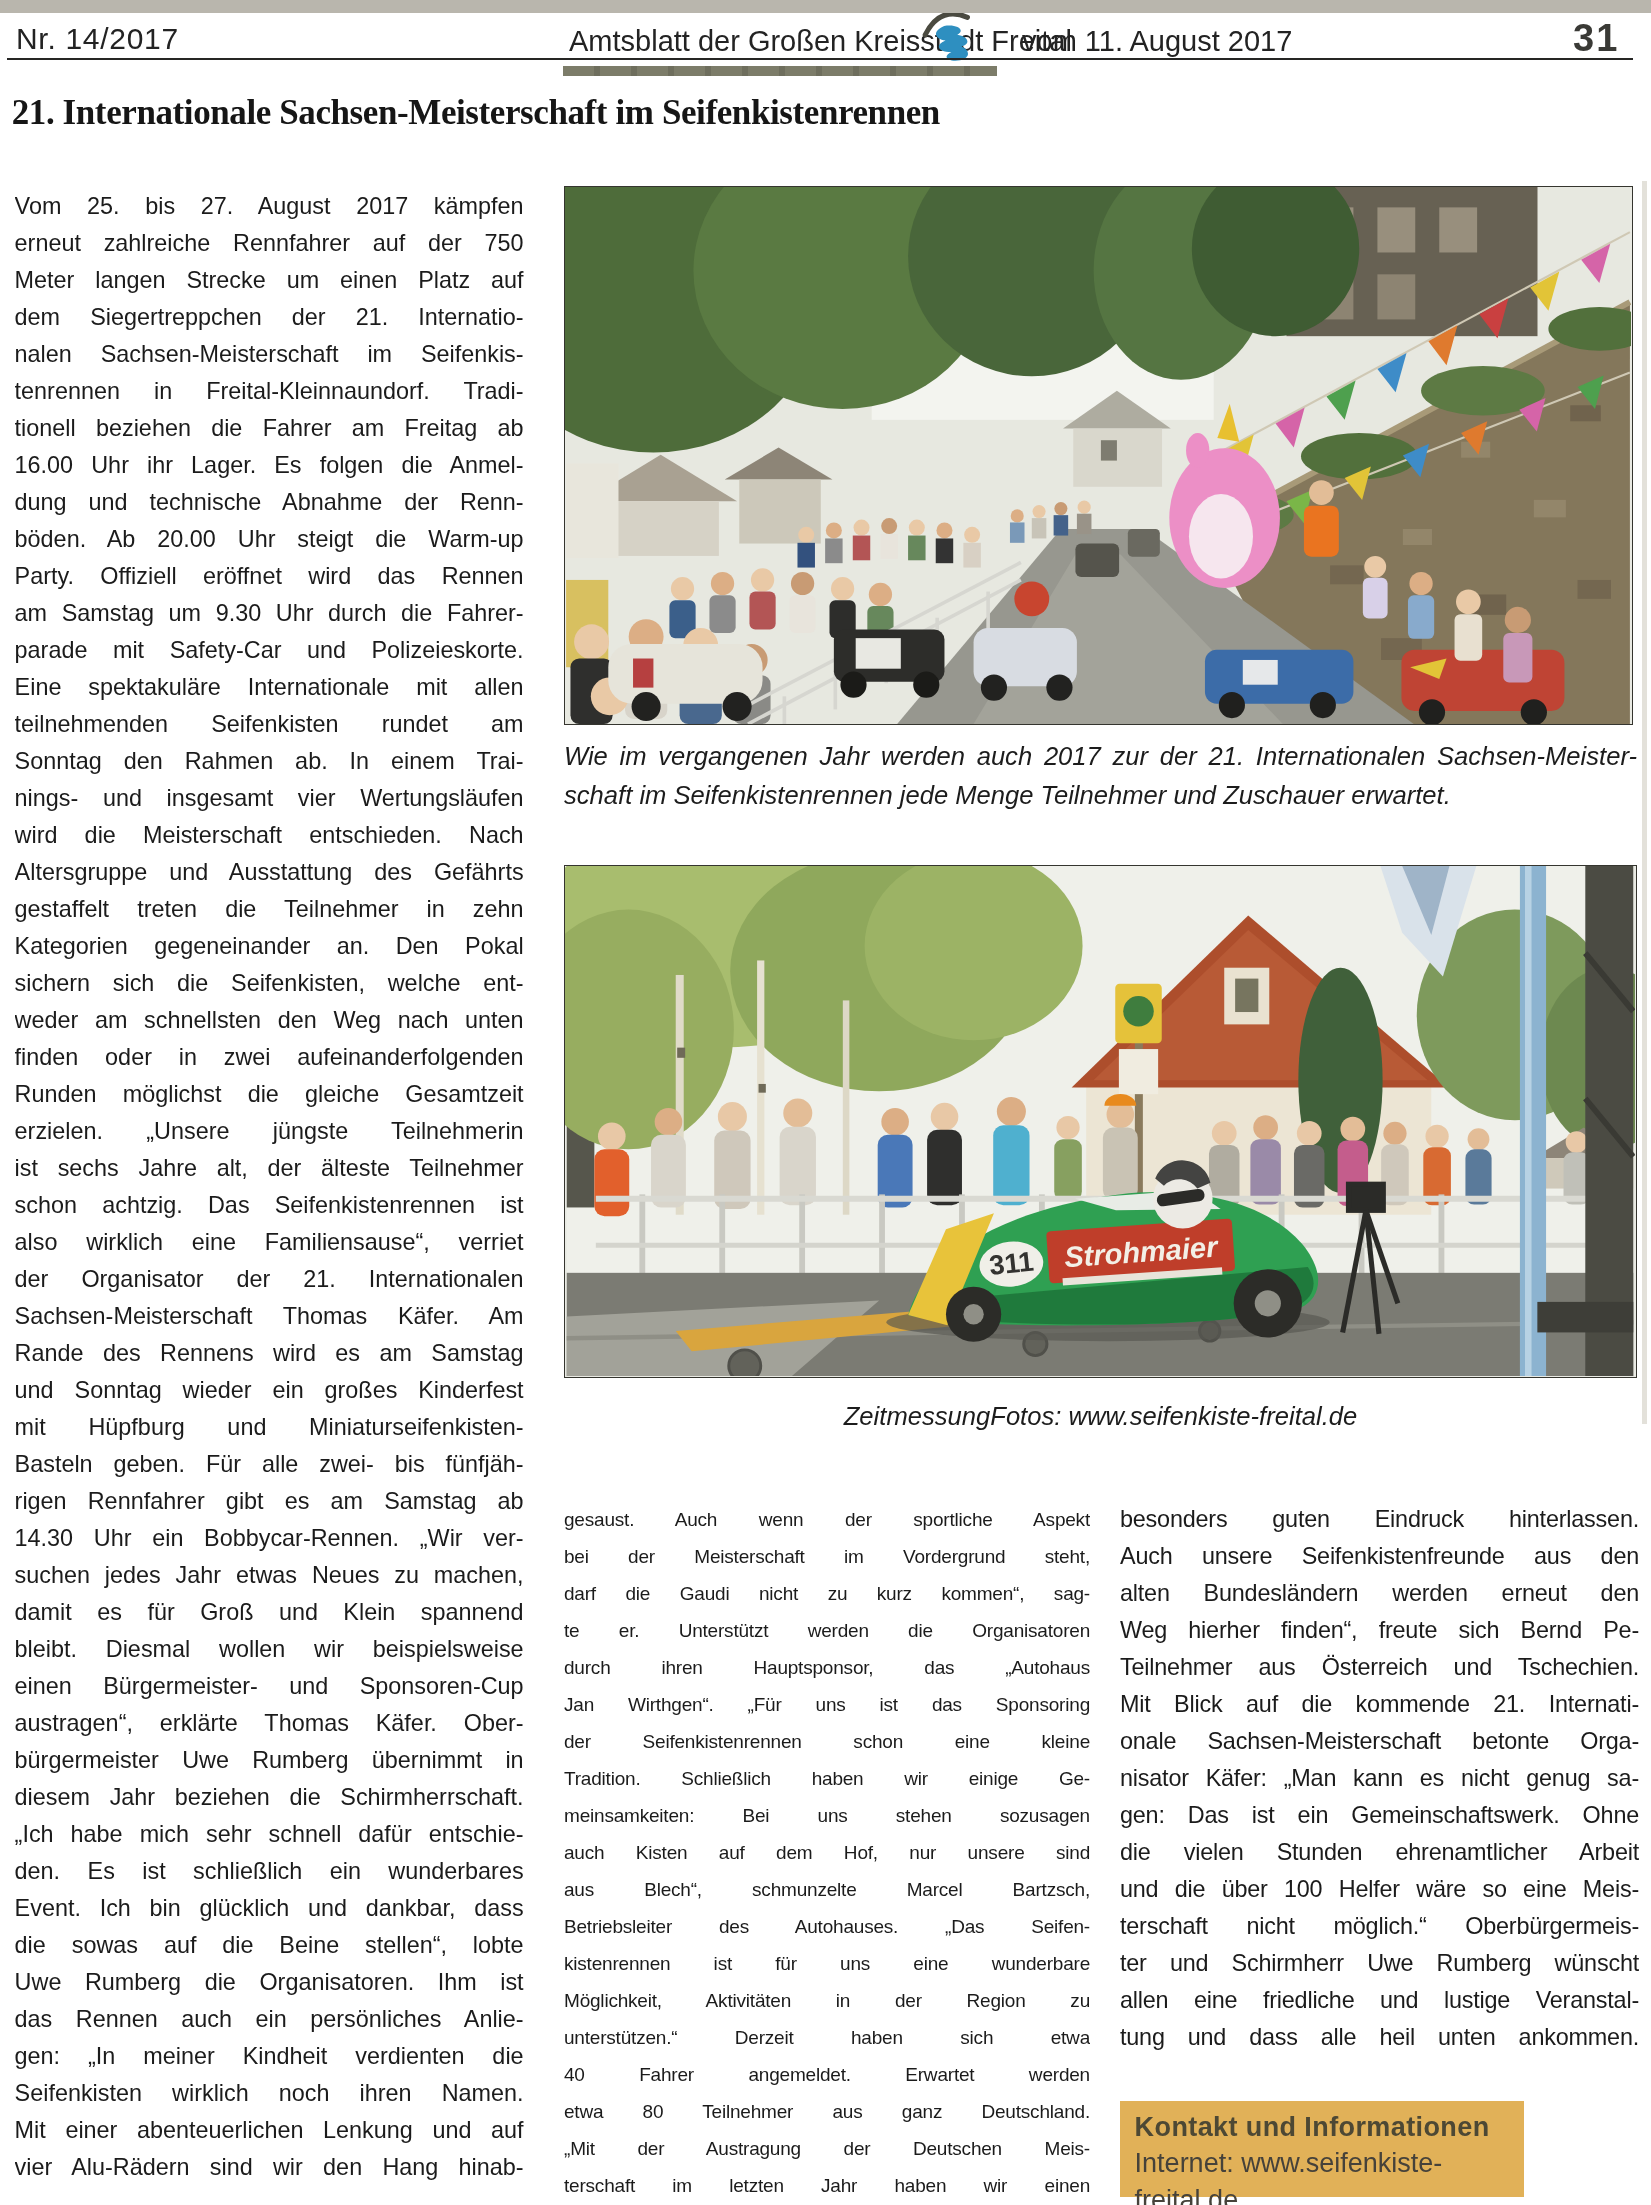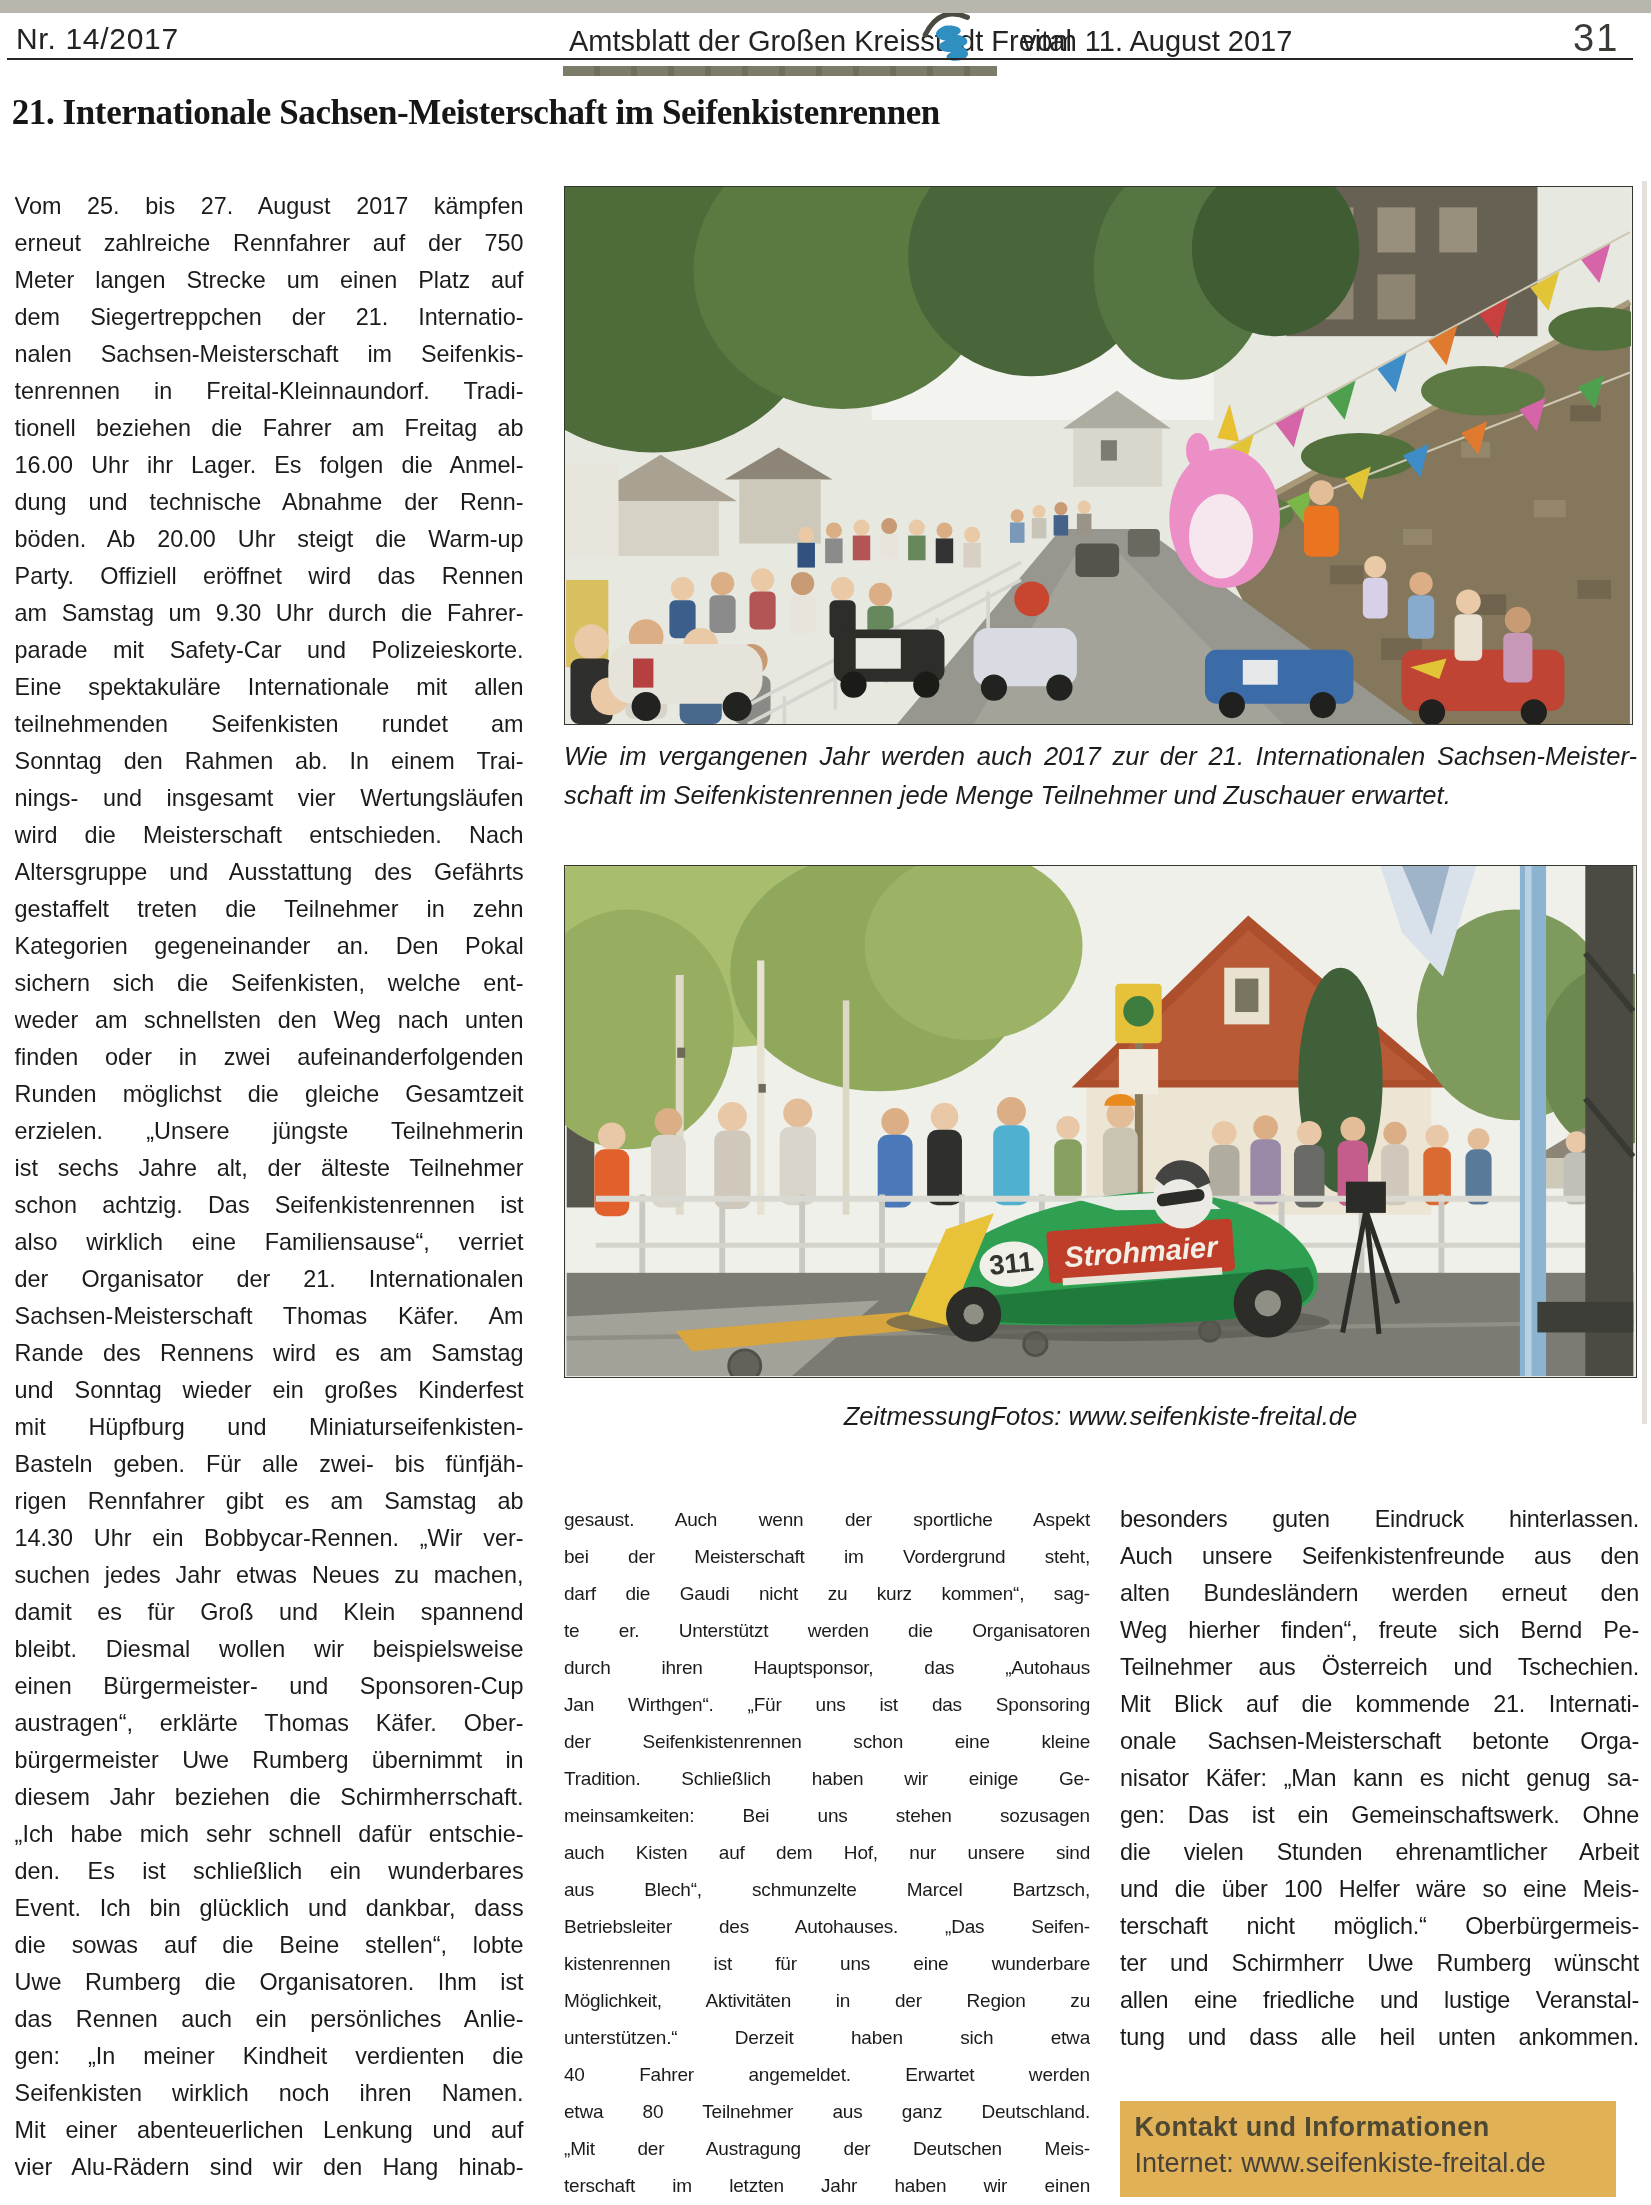--- a/index.html
+++ b/index.html
@@ -6,21 +6,21 @@
   .page{
     position:relative;width:1651px;height:2205px;margin:13px auto;
     background:#ffffff;overflow:hidden;
     font-family:"Liberation Sans",sans-serif;color:#1b1b1b;
   }
   .abs{position:absolute;}
   
   .hdr-issue{left:16px;top:8.8px;font-size:30px;letter-spacing:0.7px;color:#232323;}
   .hdr-pub{left:569px;top:11.7px;font-size:29px;color:#232323;}
   .hdr-date{left:1022px;top:11.7px;font-size:29px;color:#232323;}
-  .hdr-page{left:1573px;top:4.4px;font-size:38px;font-weight:400;letter-spacing:2.2px;color:#3a3a36;}
+  .hdr-page{left:1573px;top:4.4px;font-size:38px;font-weight:700;letter-spacing:2.2px;color:#3a3a36;}
   .hdr-rule{left:7.3px;top:45px;width:1626px;height:2.2px;background:#262624;}
   .hdr-bar{left:563px;top:53px;width:434px;height:10.2px;
     background:repeating-linear-gradient(90deg,#7c7c69 0 31px,#6e6e5d 31px 37px);}
   .hdr-logo{left:915px;top:-2.9px;width:67px;height:51px;}
   
   .title{left:11.7px;top:80px;width:1243px;font-family:"Liberation Serif",serif;
     font-weight:700;font-size:35px;letter-spacing:-0.4px;color:#161616;white-space:nowrap;}
   
   .col{text-align:justify;}
   .jline{text-align:justify;text-align-last:justify;height:37px;line-height:37px;overflow:hidden;white-space:nowrap;}
@@ -32,21 +32,21 @@
   .photo{border:1.5px solid #35352f;background:#e9eae3;box-sizing:border-box;}
   .photo svg{display:block;}
   .photo1{left:564px;top:173px;width:1069px;height:539px;}
   .photo2{left:564px;top:852px;width:1073px;height:513px;}
   .cap{font-style:italic;font-size:25.6px;line-height:39px;color:#1c1c1c;}
   .cap1{left:564px;top:724px;width:1073px;}
   .cap1 .l1{text-align:justify;text-align-last:justify;height:39px;overflow:hidden;white-space:nowrap;}
   .cap-row{left:564px;top:1384px;width:1073px;display:flex;justify-content:center;}
   .scan-streak{left:1642px;top:168px;width:5.1px;height:1243px;background:#dcdad1;opacity:.8;}
   
-  .kbox{left:1120px;top:2088px;width:496px;height:96px;background:#e1b158;box-sizing:border-box;padding:8.8px 0 0 14.6px;}
+  .kbox{left:1120px;top:2088px;width:404px;height:96px;background:#e1b158;box-sizing:border-box;padding:8.8px 0 0 14.6px;}
   .kbox .khead{font-size:27px;font-weight:700;color:#4d4834;line-height:35px;letter-spacing:0.4px;}
   .kbox .kline{font-size:27px;color:#46423a;line-height:37px;}
 </style>
 </head>
 <body>
 
 <div class="page">
 
   <div class="abs hdr-issue">Nr. 14/2017</div>
   <div class="abs hdr-pub">Amtsblatt der Großen Kreisstadt Freital</div>

